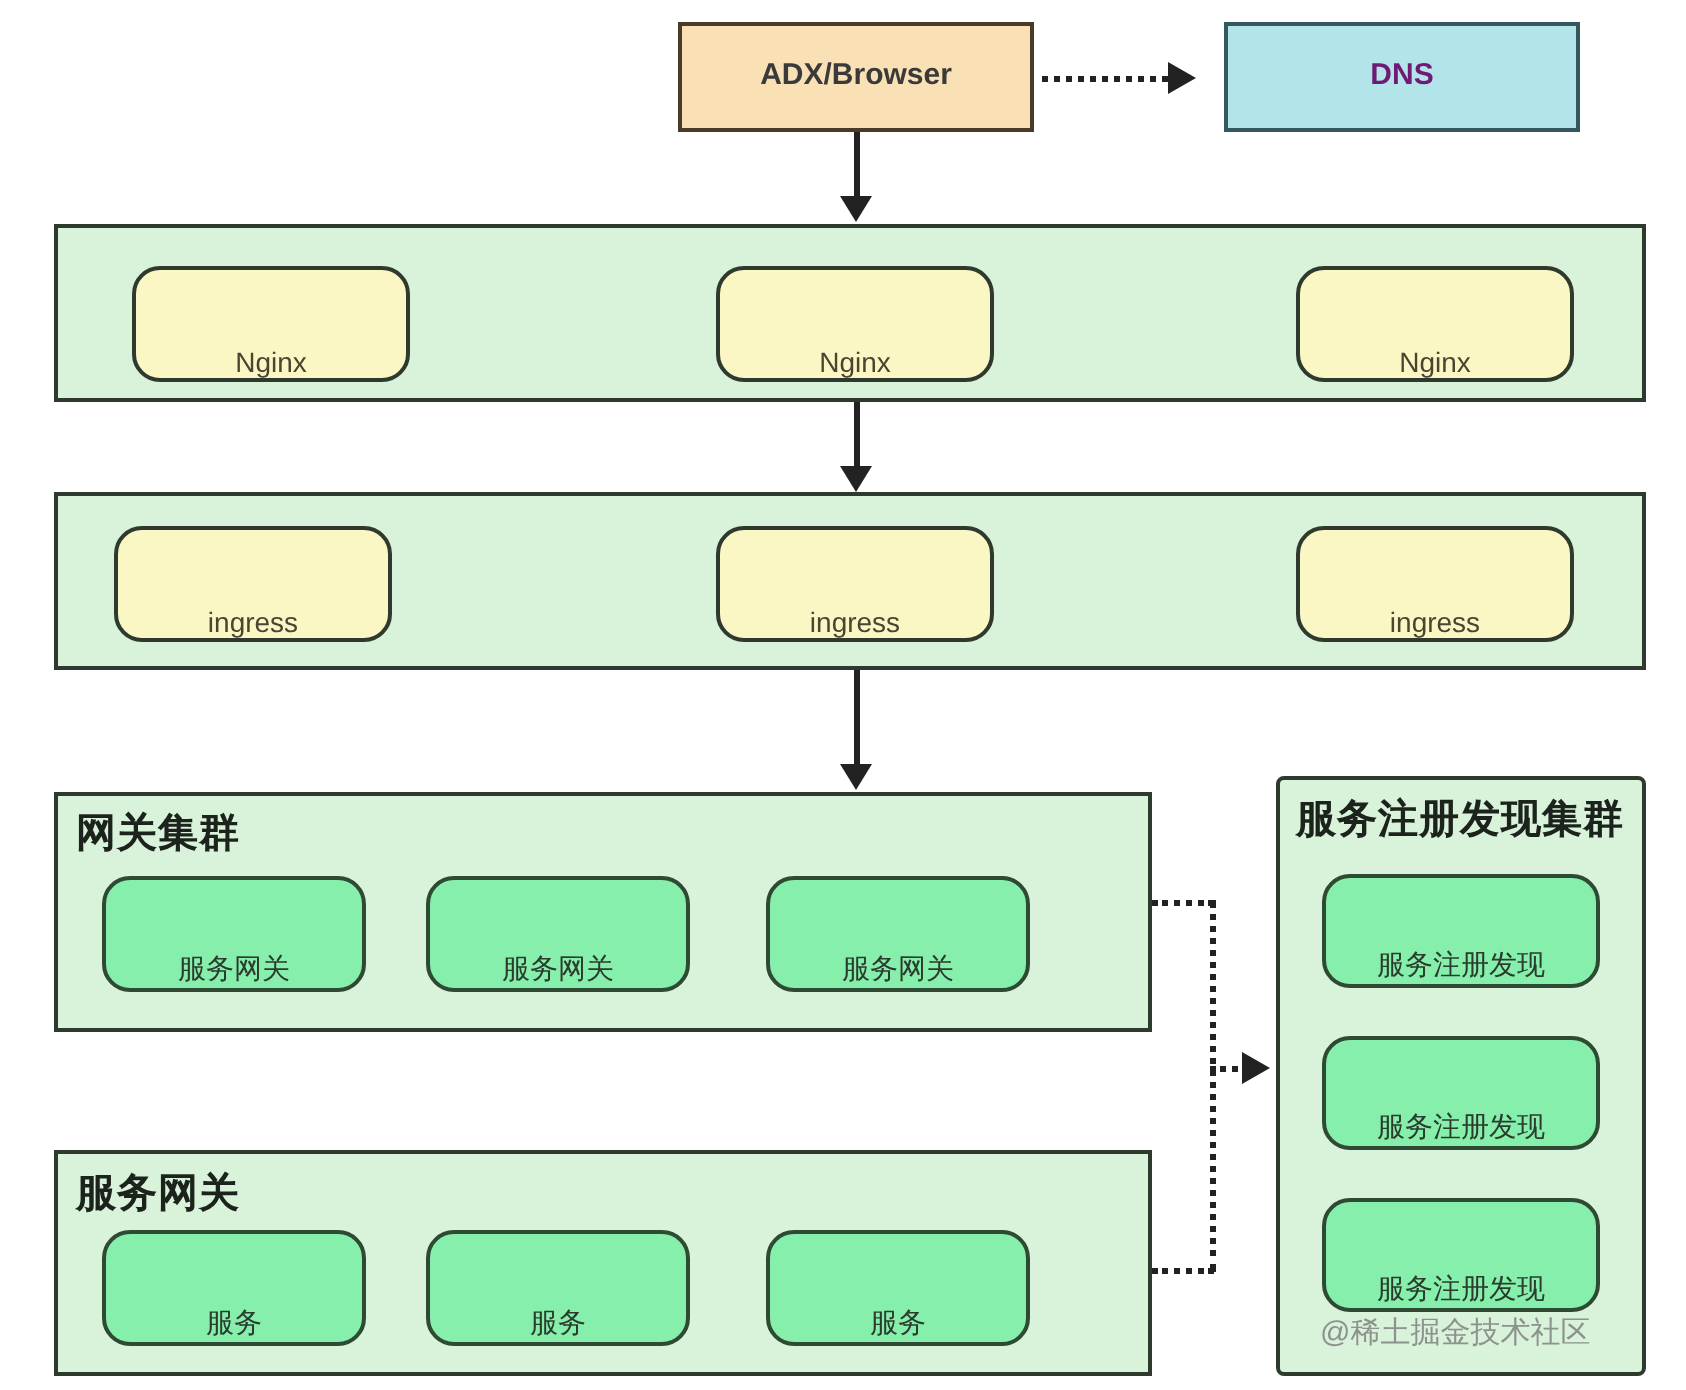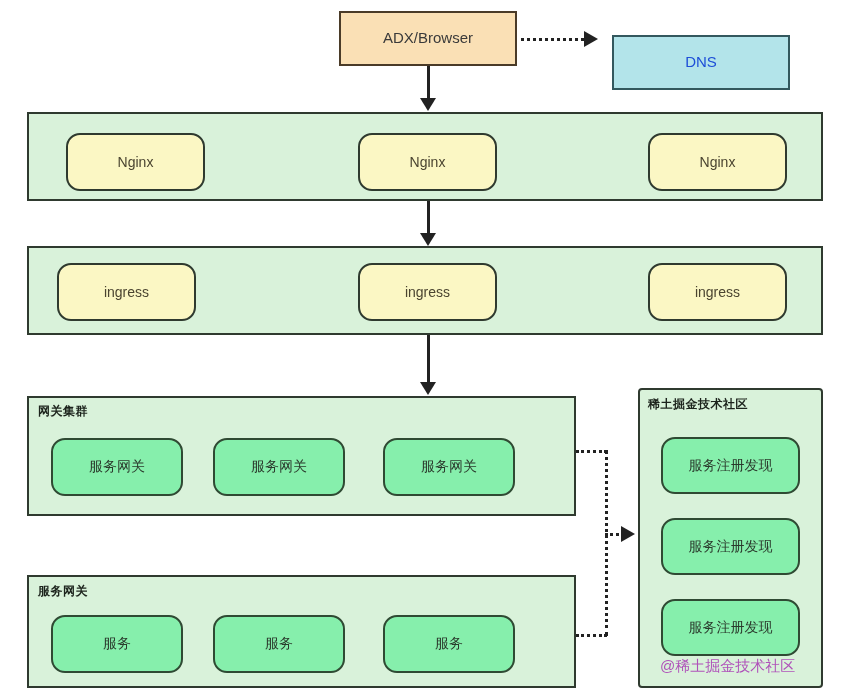--- a/index.html
+++ b/index.html
@@ -20,59 +20,59 @@
 
   
   .box {
     position: absolute;
     box-sizing: border-box;
     display: flex;
     align-items: center;
     justify-content: center;
     text-align: center;
     line-height: 1.1;
+    font-weight: bold;
   }
 
   
   .rect-adx {
     background: #fae0b5;
     border: 2px solid #4a3b28;
     color: #3a3a3a;
     font-size: 15px;
   }
   .rect-dns {
     background: #b3e4ea;
     border: 2px solid #33585e;
-    color: #1d4ed8;
+    color: #701a75;
     font-size: 15px;
-    margin-top: 24px;
   }
 
   
   .band {
     position: absolute;
     box-sizing: border-box;
     background: #d9f2da;
     border: 2px solid #2f3a2f;
   }
   .cluster-title {
     position: absolute;
     font-weight: bold;
-    font-size: 12px;
+    font-size: 20px;
     color: #1c231c;
     letter-spacing: 0.5px;
     white-space: nowrap;
   }
 
   
   .pill {
     position: absolute;
     box-sizing: border-box;
     display: flex;
-    align-items: center;
+    align-items: flex-end;
     justify-content: center;
     text-align: center;
     border-radius: 14px;
   }
   .pill-yellow {
     background: #fbf7c4;
     border: 2px solid #2f3a2f;
     color: #4a4430;
     font-size: 14px;
   }
@@ -113,21 +113,21 @@
   .dotted-v {
     position: absolute;
     width: 0;
     border-left: 3px dotted #222222;
   }
 
   
   .watermark {
     position: absolute;
     font-size: 15px;
-    color: #a21caf;
+    color: #737373;
     white-space: nowrap;
     opacity: 0.75;
   }
 </style>
 </head>
 <body>
 
 <div id="canvas">
 
   <div class="box rect-adx" style="left:339px; top:11px; width:178px; height:55px;">
@@ -194,21 +194,21 @@
     <span>服务</span>
   </div>
   <div class="pill pill-green" style="left:213px; top:615px; width:132px; height:58px;">
     <span>服务</span>
   </div>
   <div class="pill pill-green" style="left:383px; top:615px; width:132px; height:58px;">
     <span>服务</span>
   </div>
 
   <div class="band" style="left:638px; top:388px; width:185px; height:300px; border-radius:4px;"></div>
-  <div class="cluster-title" style="left:648px; top:396px;">稀土掘金技术社区</div>
+  <div class="cluster-title" style="left:648px; top:396px;">服务注册发现集群</div>
 
   <div class="pill pill-green" style="left:661px; top:437px; width:139px; height:57px;">
     <span>服务注册发现</span>
   </div>
   <div class="pill pill-green" style="left:661px; top:518px; width:139px; height:57px;">
     <span>服务注册发现</span>
   </div>
   <div class="pill pill-green" style="left:661px; top:599px; width:139px; height:57px;">
     <span>服务注册发现</span>
   </div>

